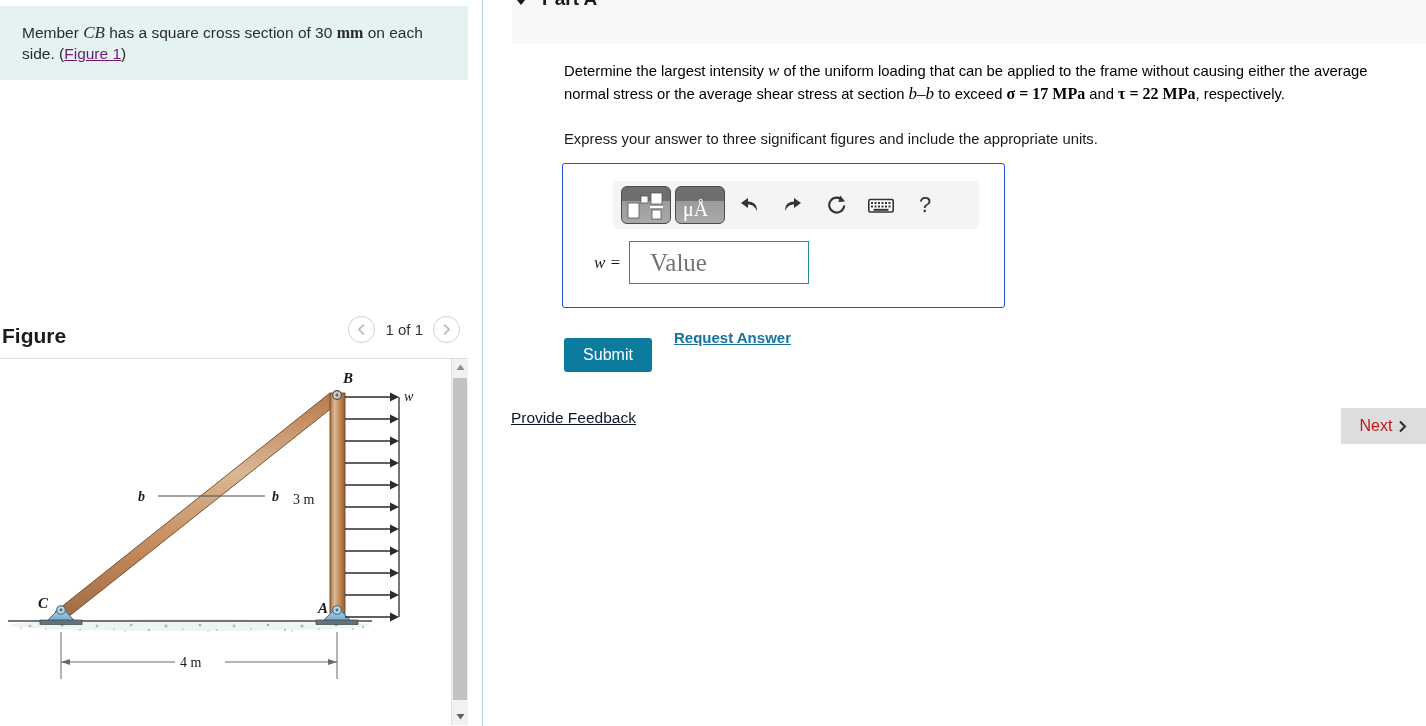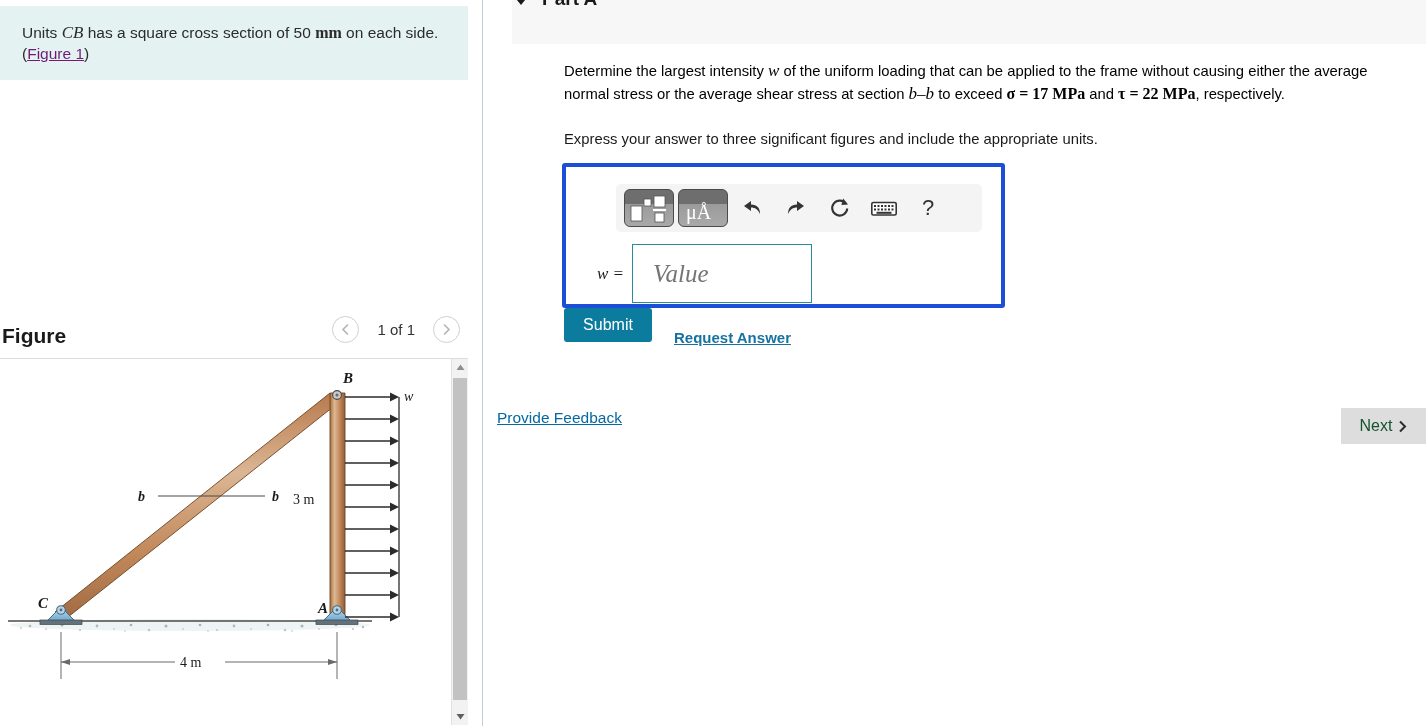--- a/index.html
+++ b/index.html
@@ -69,21 +69,21 @@
     left: 2px; top: 8px;
     font-size: 21px;
     font-weight: bold;
     color: #1a1a1a;
   }
   #figure-nav {
     position: absolute;
     right: 8px; top: 0px;
     display: flex;
     align-items: center;
-    gap: 18px;
+    gap: 10px;
   }
   .nav-circle {
     width: 27px; height: 27px;
     border-radius: 50%;
     border: 1px solid #cfcfcf;
     background: #ffffff;
     display: flex;
     align-items: center;
     justify-content: center;
     color: #b0b0b0;
@@ -203,21 +203,21 @@
     font-weight: normal;
     color: #1a1a1a;
   }
 
   
   #answer-box {
     position: absolute;
     left: 79px; top: 163px;
     width: 443px;
     height: 145px;
-    border: 4px solid #1d4ed8;
+    border: 1px solid #1d4ed8;
     border-radius: 3px;
     background: #ffffff;
     box-sizing: border-box;
   }
   #math-toolbar {
     position: absolute;
     left: 50px; top: 17px;
     width: 366px;
     height: 48px;
     background: #f4f4f4;
@@ -254,89 +254,88 @@
   #answer-var-label {
     width: 42px;
     text-align: right;
     padding-right: 8px;
     font-family: "Liberation Serif", serif;
     font-style: italic;
     font-size: 17px;
     color: #1a1a1a;
   }
   .answer-input {
-    height: 59px;
+    height: 43px;
     border: 1px solid #2b8a9e;
     background: #ffffff;
     box-sizing: border-box;
     font-family: "Liberation Serif", serif;
-    font-style: italic;
     font-size: 25px;
     color: #8c8170;
     padding: 0 0 0 20px;
     outline: none;
   }
   #value-input { width: 180px; }
   #units-input { width: 180px; margin-left: 2px; }
 
   #submit-button {
     position: absolute;
-    left: 81px; top: 308px;
+    left: 81px; top: 338px;
     width: 88px; height: 34px;
     background: #0b7b9e;
     color: #ffffff;
     border: none;
     border-radius: 3px;
     font-size: 16px;
     font-family: "Liberation Sans", sans-serif;
     cursor: pointer;
   }
   #request-answer-link {
     position: absolute;
     left: 191px; top: 329px;
     font-size: 15px;
     font-weight: bold;
     color: #1673a0;
     text-decoration: underline;
     cursor: pointer;
   }
   #provide-feedback-link {
     position: absolute;
-    left: 14px; top: 409px;
+    left: 28px; top: 409px;
     font-size: 15.5px;
-    color: #0369a1;
+    color: #0f172a;
     text-decoration: underline;
     cursor: pointer;
   }
   #next-button {
     position: absolute;
     left: 858px; top: 408px;
     width: 85px; height: 36px;
     background: #dddddd;
     border: none;
-    color: #14532d;
+    color: #b91c1c;
     font-size: 16px;
     display: flex;
     align-items: center;
     justify-content: center;
     gap: 6px;
     cursor: pointer;
     font-family: "Liberation Sans", sans-serif;
   }
 </style>
 </head>
 <body>
 
 <div id="page">
 
   <div id="left-panel">
 
     <div id="problem-statement-box">
       <div id="problem-statement-text">
-        <span>Units </span><span class="mathvar">CB</span><span> has a square cross section of 50 </span><span class="mathunit">mm</span><span> on each side. (</span><span id="figure-link">Figure 1</span><span>)</span>
+        <span>Member </span><span class="mathvar">CB</span><span> has a square cross section of 30 </span><span class="mathunit">mm</span><span> on each side. (</span><span id="figure-link">Figure 1</span><span>)</span>
       </div>
     </div>
 
     <div id="figure-header">
       <div id="figure-title">Figure</div>
       <div id="figure-nav">
         <div class="nav-circle">
           <svg width="9" height="13" viewBox="0 0 9 13">
             <polyline points="7,1.5 2,6.5 7,11.5" fill="none" stroke="#b4b4b4" stroke-width="1.6"></polyline>
           </svg>

